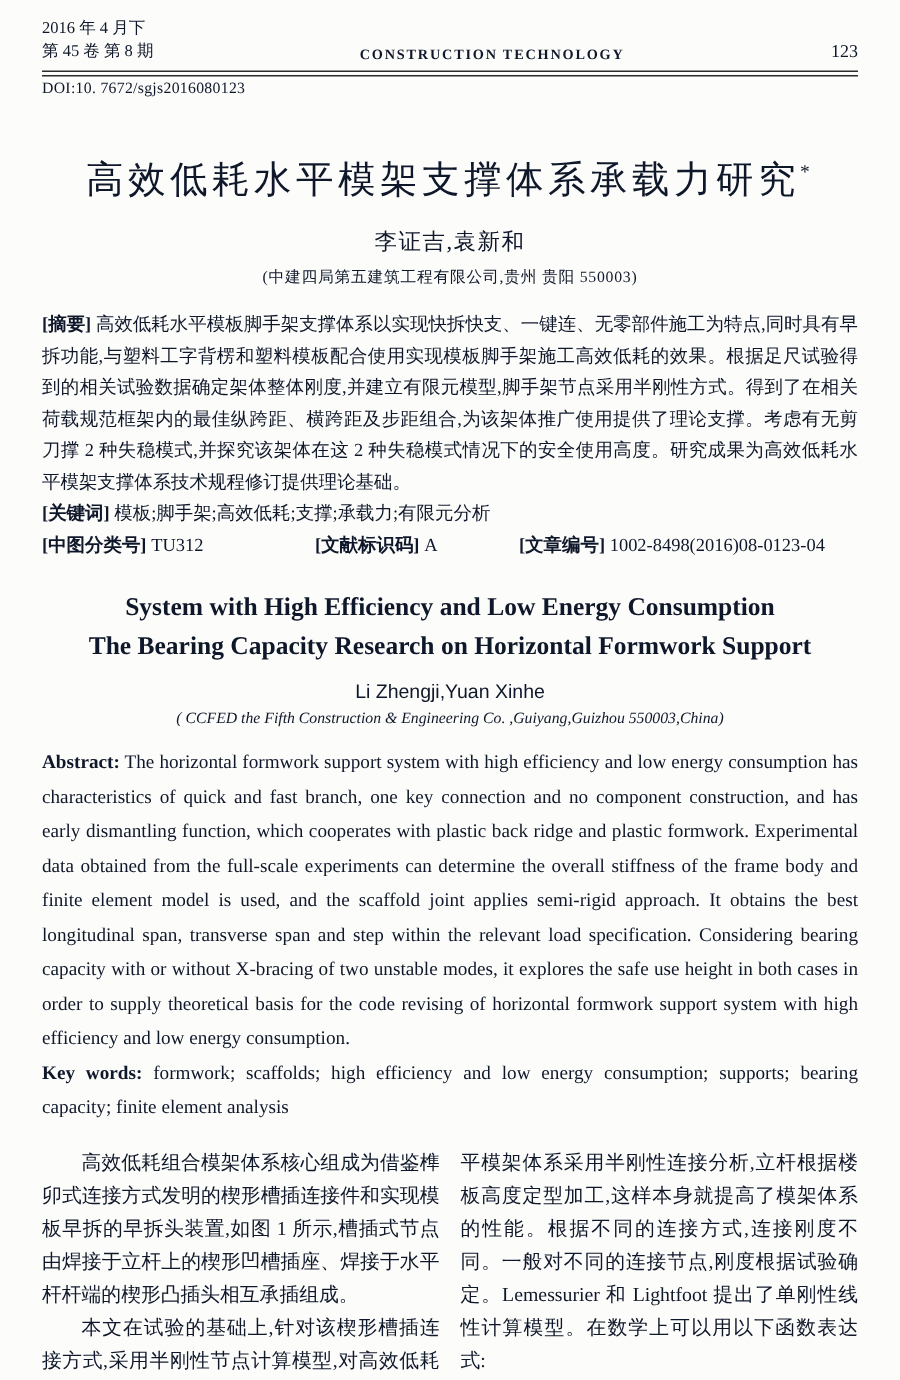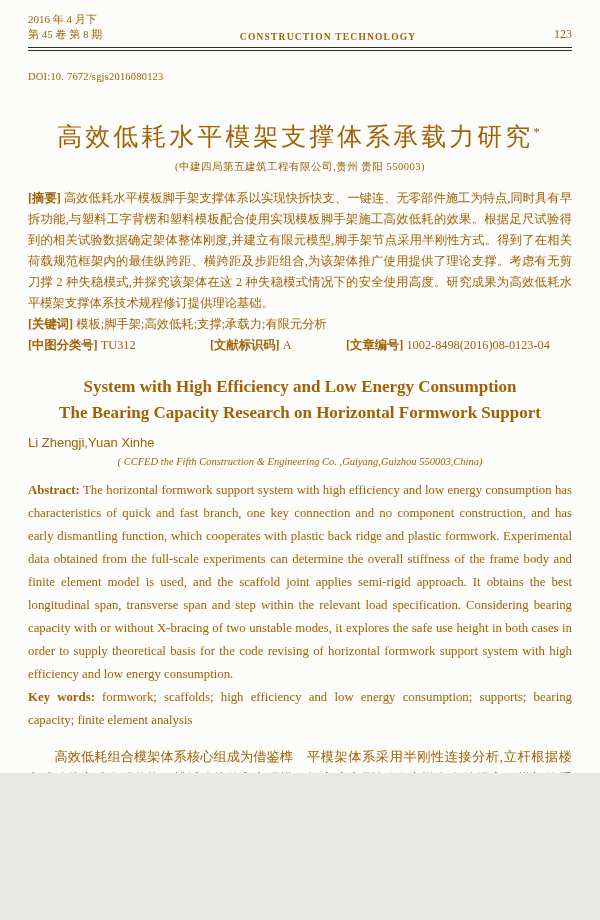--- a/index.html
+++ b/index.html
@@ -1,45 +1,45 @@
 <!DOCTYPE html>
 <html><head>
 <meta charset="utf-8">
 <style>
   * { margin:0; padding:0; box-sizing:border-box; }
   html,body { width:600px; }
   body { background:#e8e8e6; font-family:"Liberation Serif", serif; }
   .page {
-    width:600px; height:773px; background:#fcfcfa; color:#a16207;
+    width:600px; height:920px; background:#fcfcfa; color:#0f172a;
     padding:12px 28px 8px; overflow:hidden; position:relative;
   }
   
   .jheader { display:flex; justify-content:space-between; align-items:flex-end; }
   .jh-left { font-size:11px; line-height:15px; white-space:nowrap; }
   .jh-center { text-align:center; flex:1; }
   .jh-title-cn { font-size:14px; letter-spacing:9px; font-weight:bold; }
   .jh-title-en { font-size:9.5px; letter-spacing:1.2px; margin-top:16px; font-weight:bold; }
   .jh-page { font-size:12px; white-space:nowrap; }
   .double-rule { margin-top:5px; height:4px; border-top:1.4px solid #2a2a2a; border-bottom:1.4px solid #2a2a2a; }
-  .doi { margin-top:20px; font-size:10.5px; letter-spacing:0.2px; }
+  .doi { margin-top:3px; font-size:10.5px; letter-spacing:0.2px; }
   
   .title-cn { margin-top:38px; text-align:center; font-size:25px; letter-spacing:3px; font-weight:500; }
   .title-cn sup { font-size:13px; }
   .authors-cn { margin-top:16px; text-align:center; font-size:15px; letter-spacing:1px; }
   .affil-cn { margin-top:7px; text-align:center; font-size:10.5px; letter-spacing:0.5px; }
   
   .abs-cn { margin-top:14px; font-size:12.3px; line-height:21px; text-align:justify; }
   .abs-cn .lbl, .kw-cn .lbl, .cls-row .lbl, .fn .lbl { font-weight:bold; }
   .kw-cn { font-size:12.3px; line-height:21px; }
   .cls-row { display:flex; font-size:12.3px; line-height:21px; }
   .cls-item1 { width:182px; }
   .cls-item2 { width:136px; }
   
   .title-en { margin-top:18px; text-align:center; font-weight:bold; font-size:17px; line-height:26px; }
-  .authors-en { margin-top:9px; font-size:13px; font-family:"Liberation Sans", sans-serif; }
+  .authors-en { margin-top:9px; text-align:center; font-size:13px; font-family:"Liberation Sans", sans-serif; }
   .affil-en { margin-top:6px; text-align:center; font-style:italic; font-size:10.5px; }
   .abs-en { margin-top:12px; font-size:12.8px; line-height:23px; text-align:justify; }
   .abs-en .lbl { font-weight:bold; font-style:normal; }
   
   .columns { margin-top:14px; display:flex; gap:14px; }
   .col { width:265px; font-size:13.2px; line-height:22px; text-align:justify; }
   .col p { text-indent:2em; }
   .col p.noindent { text-indent:0; }
 </style>
 </head>
@@ -54,20 +54,21 @@
     </div>
     <div class="jh-center">
       <div class="jh-title-en">CONSTRUCTION TECHNOLOGY</div>
     </div>
     <div class="jh-page">123</div>
   </div>
   <div class="double-rule"></div>
   <div class="doi">DOI:10. 7672/sgjs2016080123</div>
 
   <div class="title-cn"><span>高效低耗水平模架支撑体系承载力研究</span><sup>*</sup></div>
+  <div class="authors-cn">李证吉,袁新和</div>
   <div class="affil-cn">(中建四局第五建筑工程有限公司,贵州 贵阳  550003)</div>
 
   <div class="abs-cn">
     <span class="lbl">[摘要]</span><span> 高效低耗水平模板脚手架支撑体系以实现快拆快支、一键连、无零部件施工为特点,同时具有早拆功能,与塑料工字背楞和塑料模板配合使用实现模板脚手架施工高效低耗的效果。根据足尺试验得到的相关试验数据确定架体整体刚度,并建立有限元模型,脚手架节点采用半刚性方式。得到了在相关荷载规范框架内的最佳纵跨距、横跨距及步距组合,为该架体推广使用提供了理论支撑。考虑有无剪刀撑 2 种失稳模式,并探究该架体在这 2 种失稳模式情况下的安全使用高度。研究成果为高效低耗水平模架支撑体系技术规程修订提供理论基础。</span>
   </div>
   <div class="kw-cn">
     <span class="lbl">[关键词]</span><span> 模板;脚手架;高效低耗;支撑;承载力;有限元分析</span>
   </div>
   <div class="cls-row">
     <div class="cls-item1"><span class="lbl">[中图分类号]</span><span> TU312</span></div>

